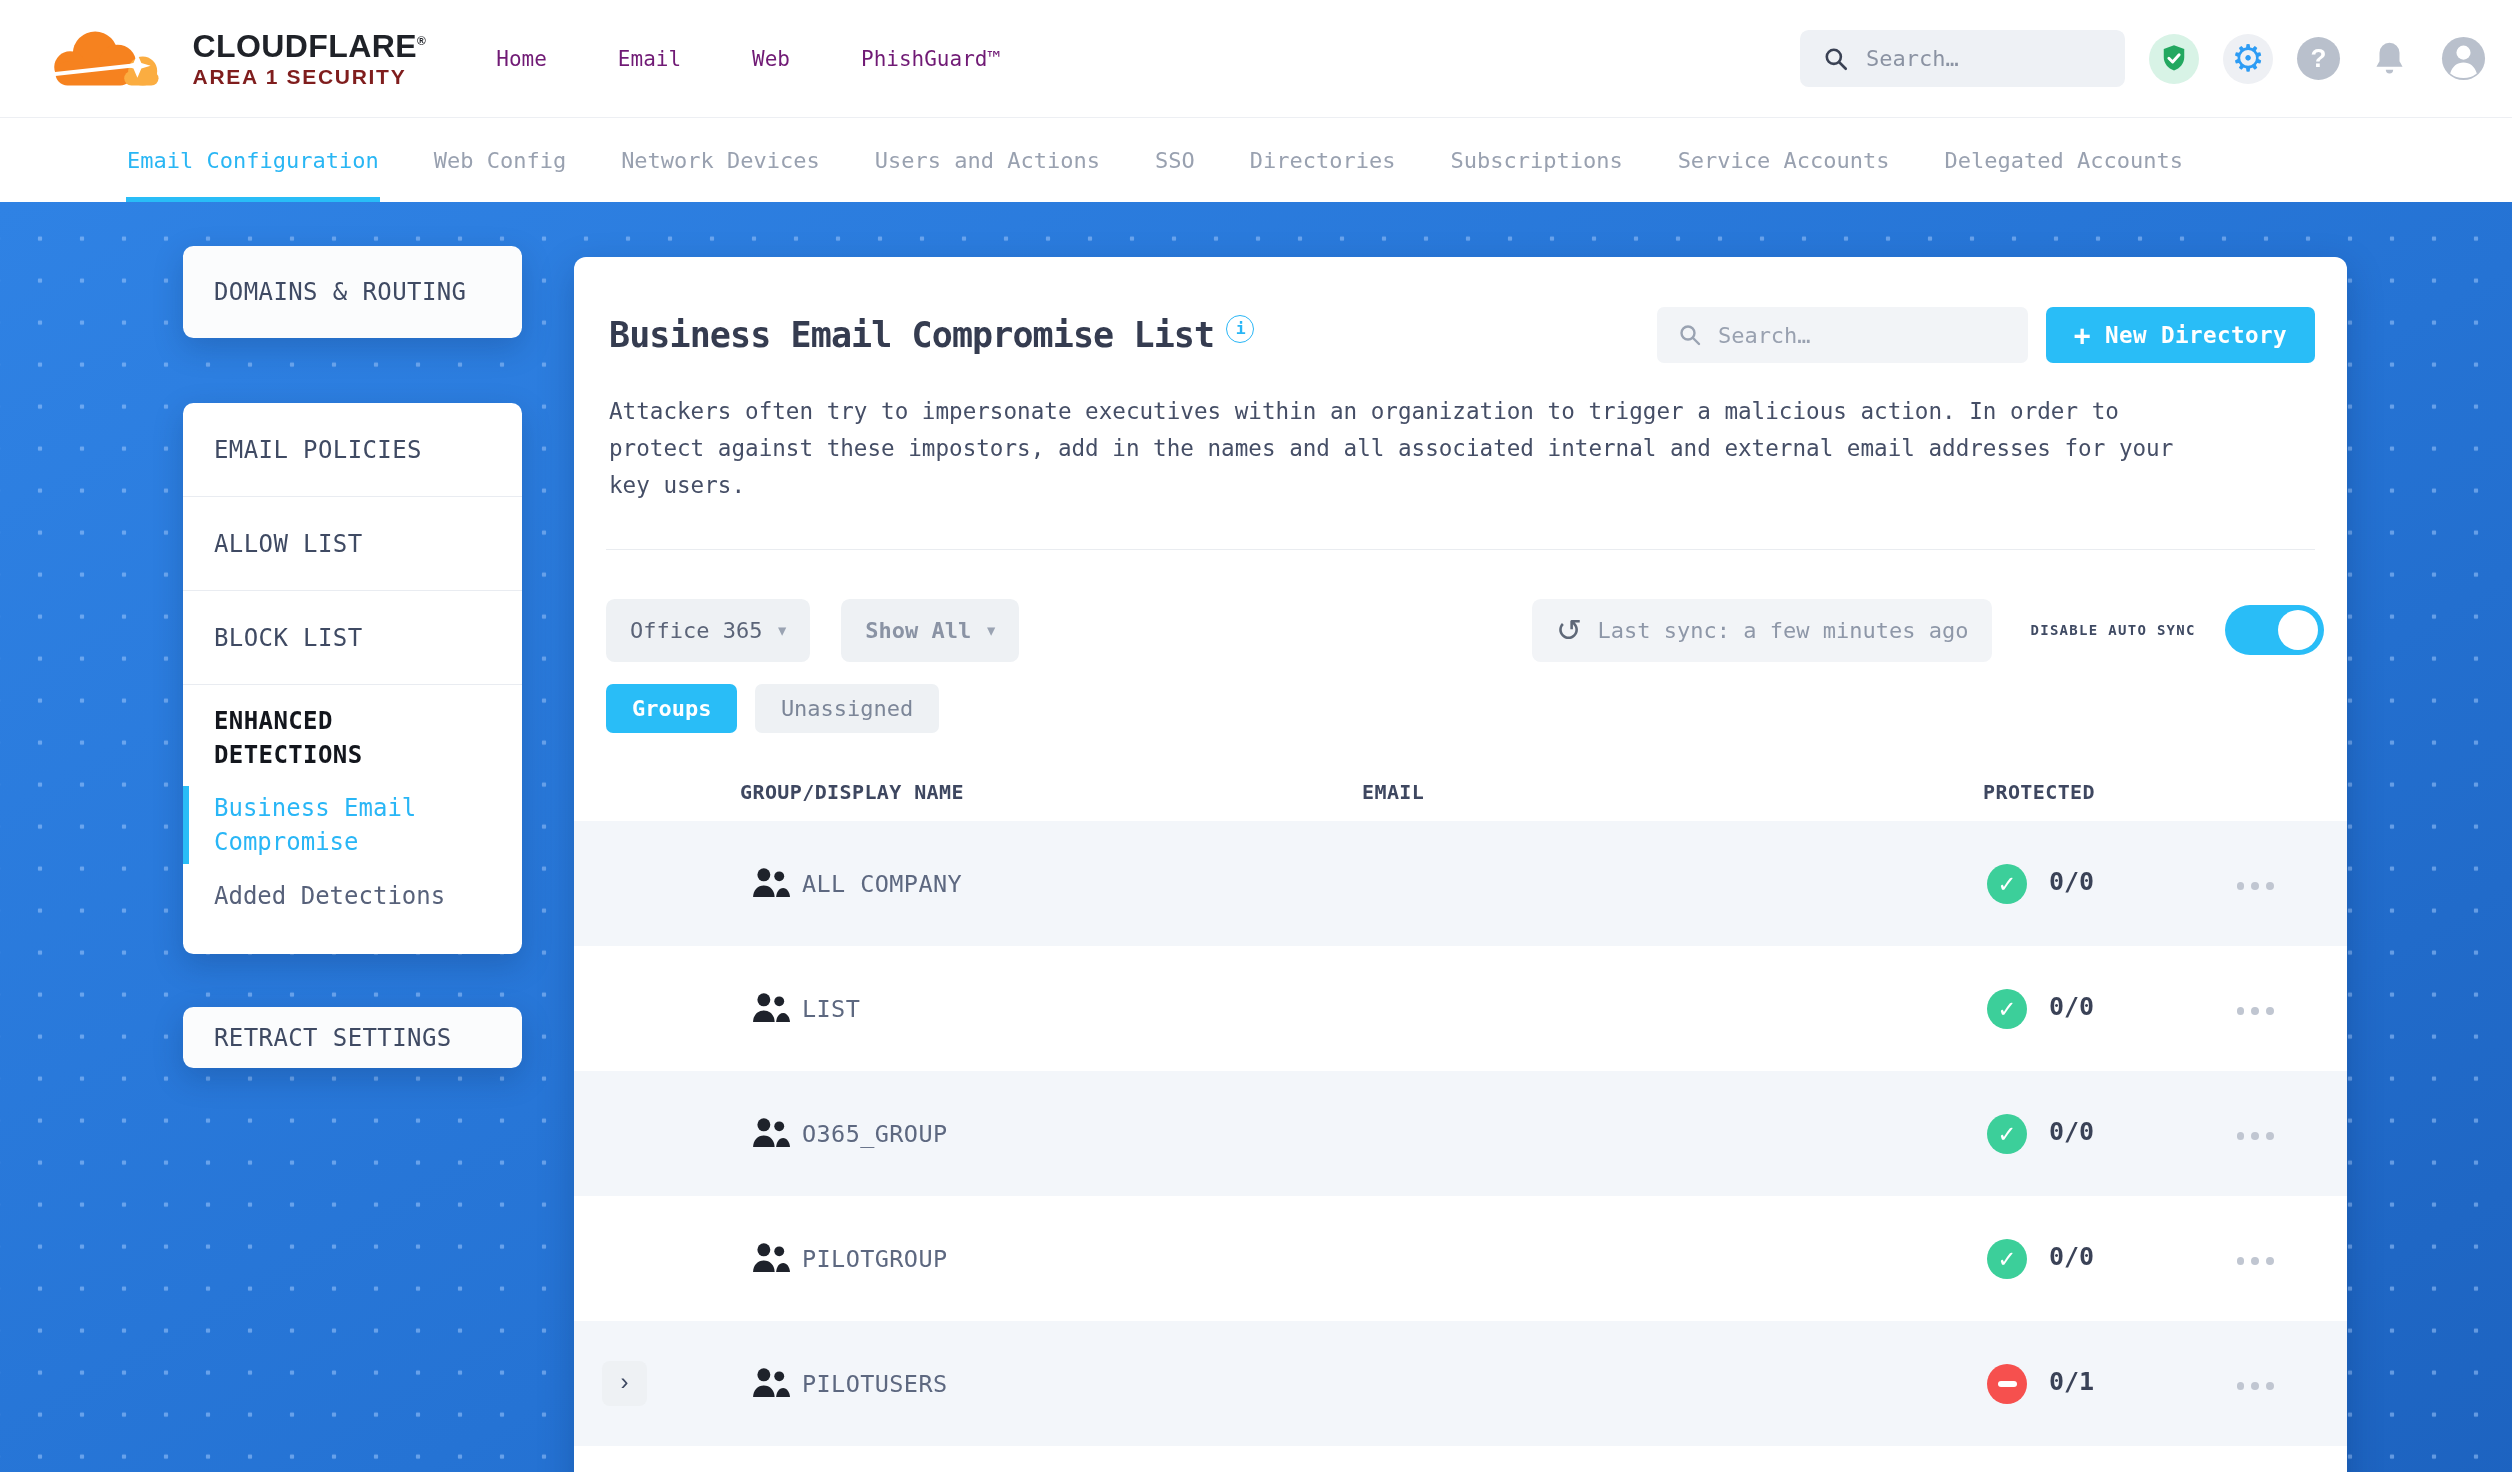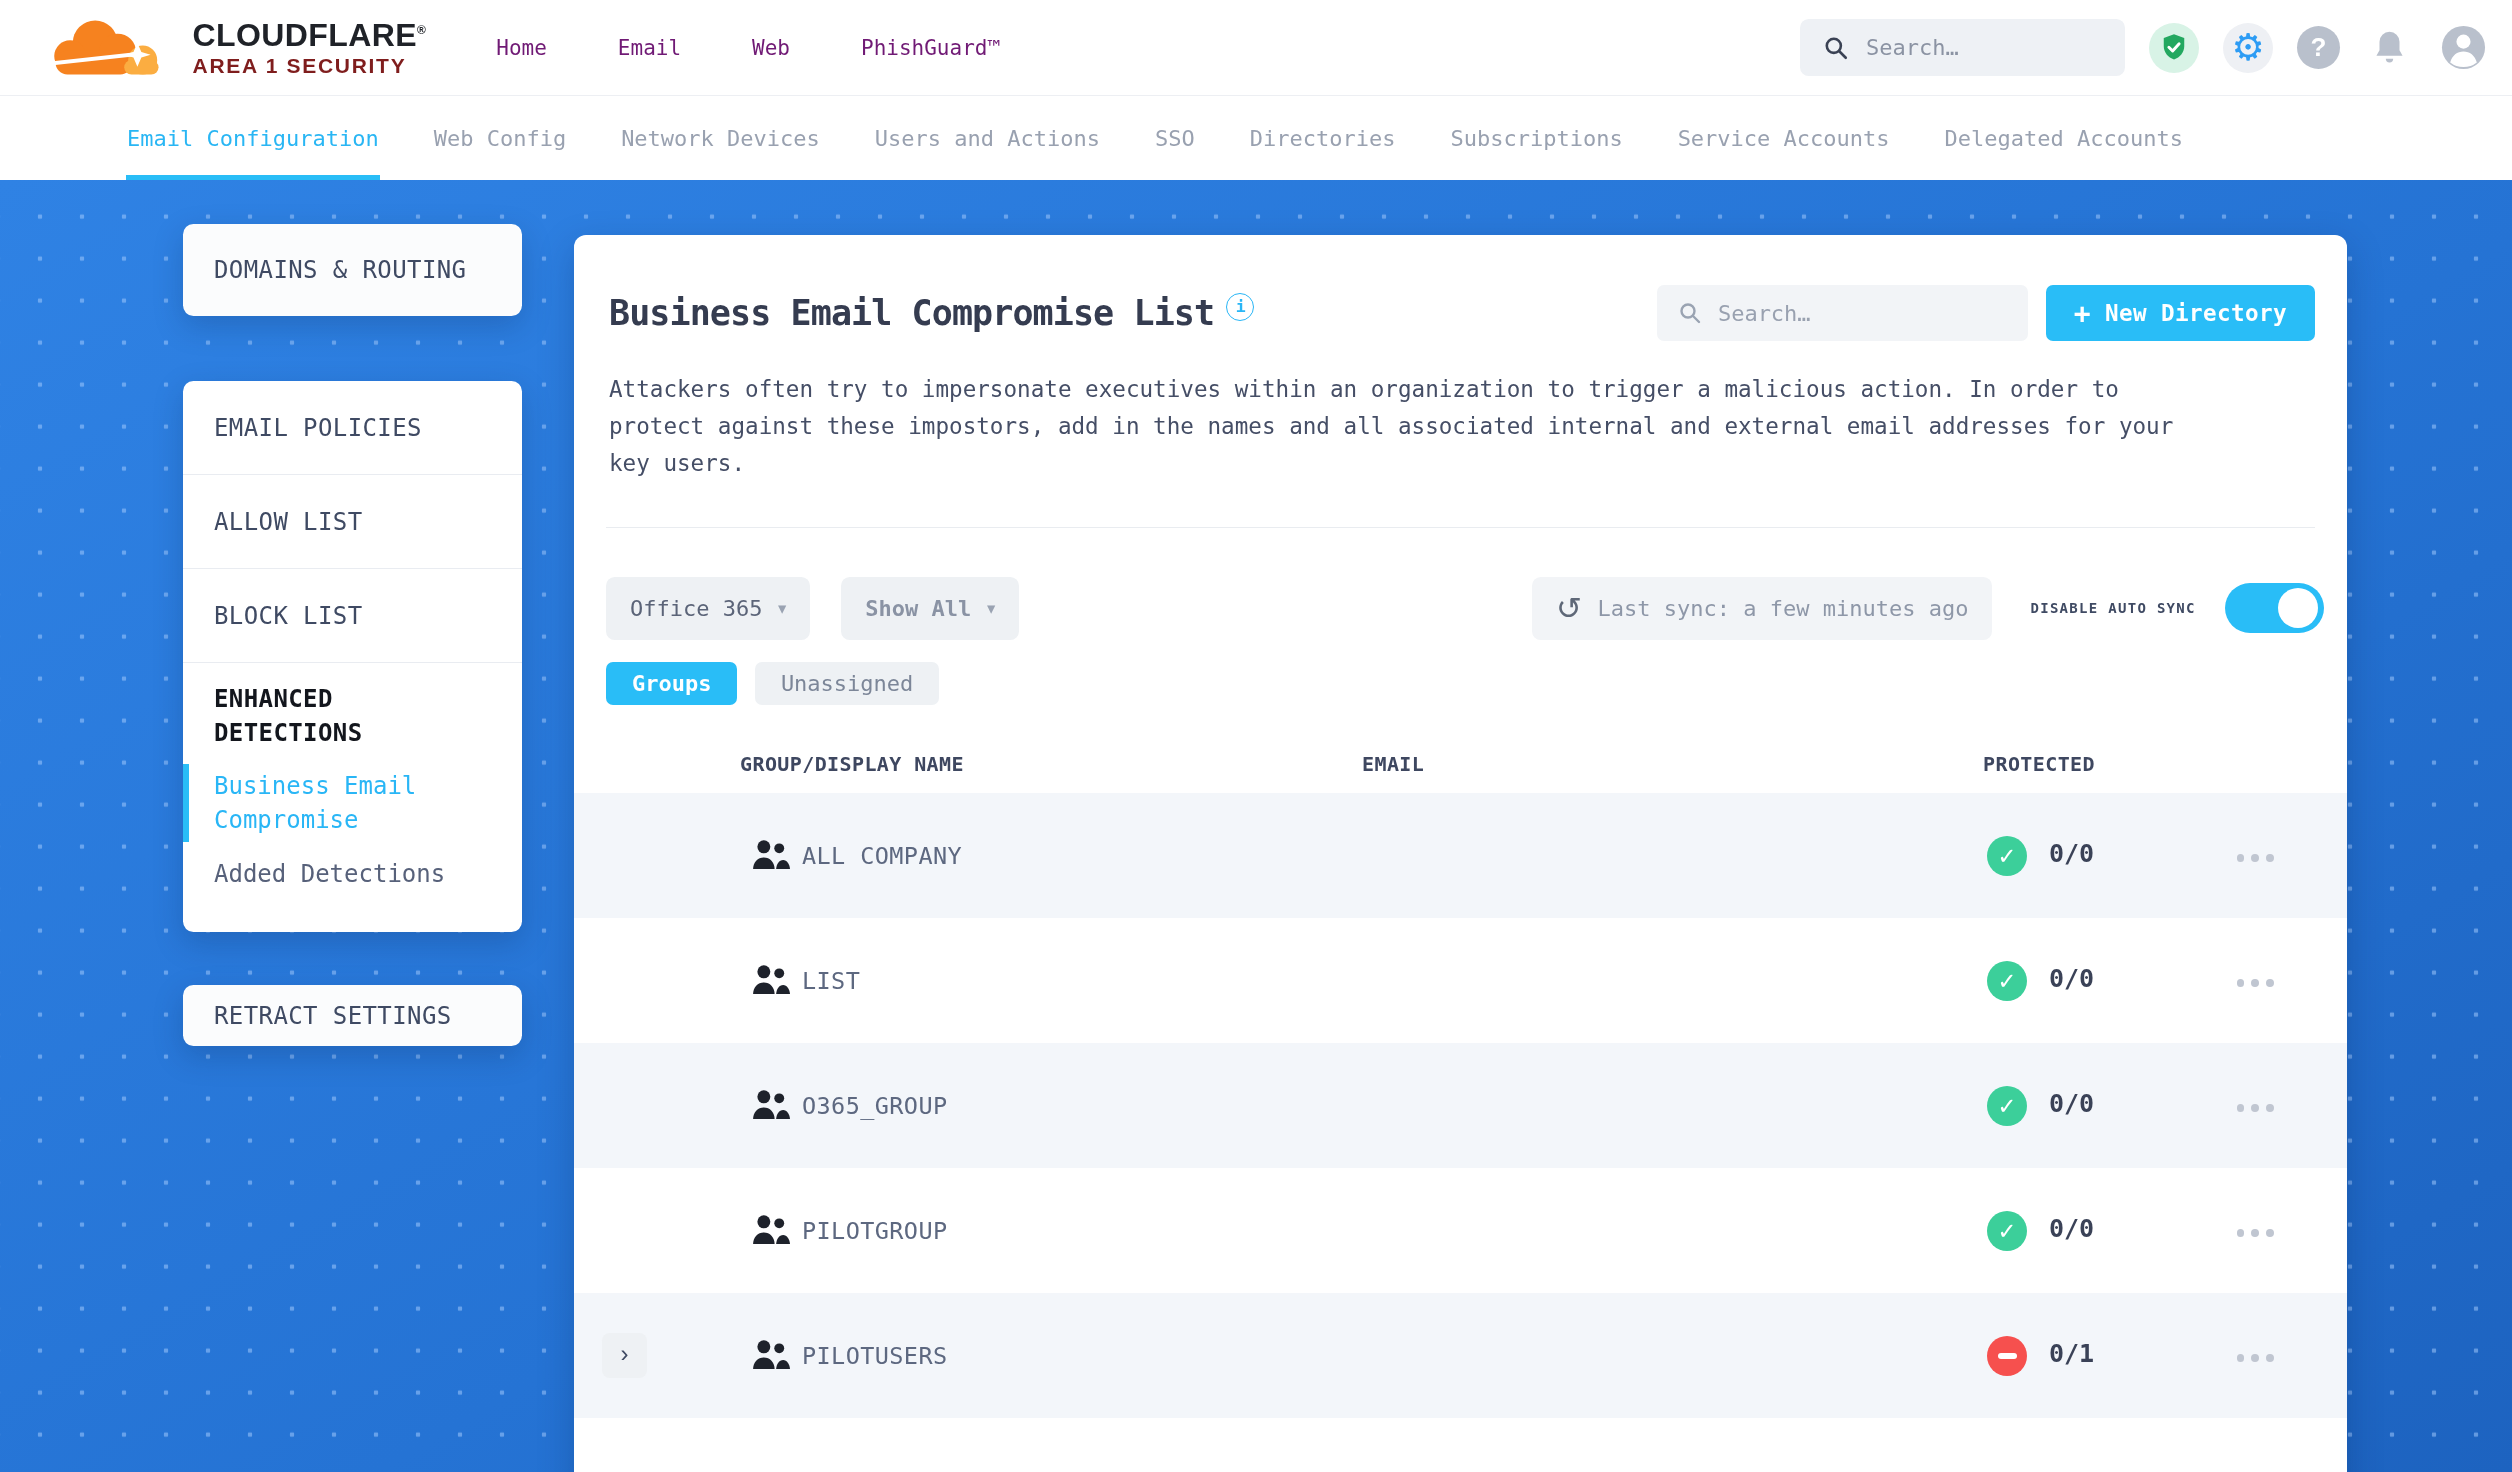--- a/index.html
+++ b/index.html
@@ -1,20 +1,20 @@
 <!DOCTYPE html>
 <html style="font-size:14px"><head>
 <meta charset="utf-8">
 <style>
   * { margin:0; padding:0; box-sizing:border-box; }
   html,body { width:2512px; height:1473px; overflow:hidden; background:#fff;
     font-family:"DejaVu Sans Mono","Liberation Mono",monospace; }
 
   
-  .top-header { height:96px; display:flex; align-items:center; padding:0 24px 0 45px;
+  .top-header { height:118px; display:flex; align-items:center; padding:0 24px 0 45px;
     background:#fff; border-bottom:0.9px solid #edeff3; }
   .logo { display:flex; align-items:center; gap:15.6px; cursor:pointer; }
   .logo-text .brand { font-family:"Liberation Sans","DejaVu Sans",sans-serif; font-weight:900;
     font-size:32px; letter-spacing:0.4px; color:#1f2228; }
   .logo-text .brand sup { font-size:12px; font-weight:700; color:#1f2228; }
   .logo-text .sub { font-family:"Liberation Sans","DejaVu Sans",sans-serif; font-weight:700;
     font-size:21px; letter-spacing:1.7px; color:#7f1d1d; margin-top:0.9px; }
   .top-nav { display:flex; gap:71px; margin-left:70px; }
   .top-nav a { font-size:21px; color:#701a75; text-decoration:none; cursor:pointer; }
   .header-right { margin-left:auto; display:flex; align-items:center; gap:24px; }
@@ -91,21 +91,21 @@
   .sync-pill { height:63px; background:#f2f4f7; border-radius:8.7px; display:flex; align-items:center;
     gap:15.6px; padding:0 24px; font-size:22px; color:#8e97a8; cursor:pointer; }
   .sync-pill .refresh { font-family:"DejaVu Sans",sans-serif; font-size:31px; color:#5f6878; line-height:1; }
   .autosync-label { font-size:14px; font-weight:bold; color:#3f4a63; letter-spacing:1.3px; margin:0 29.6px 0 38px; }
   .toggle { position:relative; width:99px; height:50px; border-radius:25px; background:#29bdf7;
     border:none; cursor:pointer; }
   .toggle .knob { position:absolute; top:5.2px; right:6px; width:40px; height:40px; border-radius:50%;
     background:#fff; }
 
   .tabs { display:flex; gap:17.4px; margin-top:22.6px; padding:0 32px; }
-  .tab { height:43px; border:none; border-radius:7px; padding:14px 26px; font-family:inherit;
+  .tab { height:49px; border:none; border-radius:7px; padding:14px 26px; font-family:inherit;
     font-size:22px; display:flex; align-items:center; cursor:pointer; background:#eef1f4; color:#7c8698; }
   .tab.active { background:#29bdf7; color:#fff; font-weight:bold; }
 
   
   .table { margin-top:31px; }
   .thead { position:relative; height:57px; }
   .th { position:absolute; top:15.6px; font-size:20px; font-weight:bold; letter-spacing:0.4px; color:#3e4760; }
   .th.name { left:166px; } .th.email { left:788px; } .th.prot { left:1409px; }
   .trow { position:relative; height:125px; }
   .trow.tint { background:#f3f6fa; }

